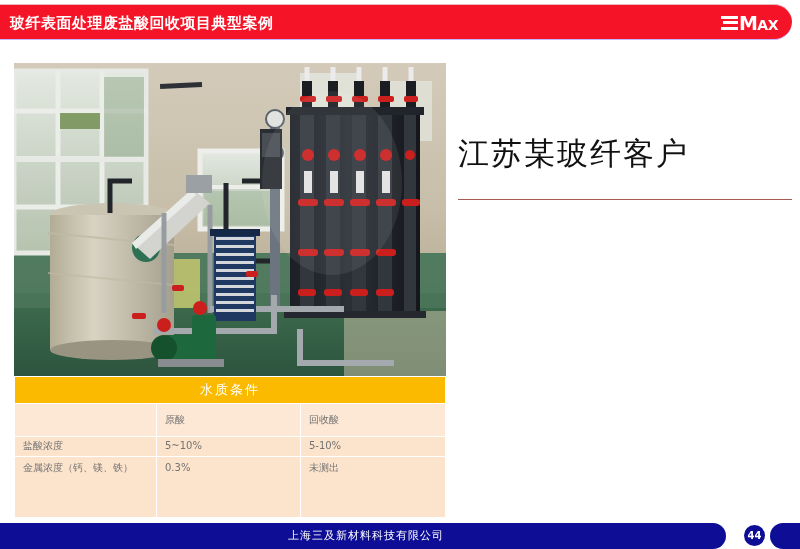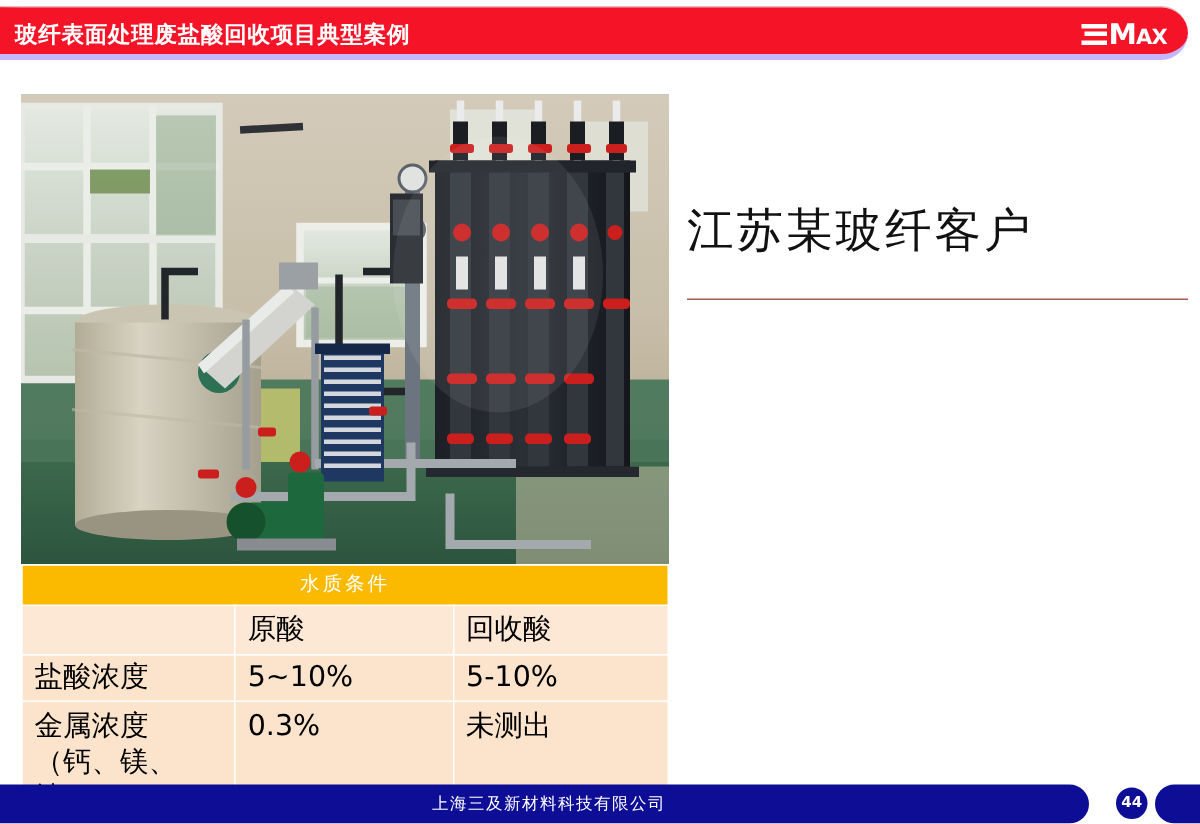--- a/index.html
+++ b/index.html
@@ -9,21 +9,21 @@
     background:#ffffff;
     font-family:"Liberation Sans","DejaVu Sans",sans-serif;
     overflow:hidden;position:relative;
   }
   .slide{position:absolute;inset:0;width:800px;height:549px;background:#fff;}
 
   
   .header-bar{
     position:absolute;left:0;top:4px;width:792px;height:36px;
     background:#F51427;
-    border-top:1px solid #E8B7BD;border-bottom:4px solid #c4b5fd;
+    border-top:1px solid #E8B7BD;border-bottom:1px solid #c4b5fd;
     border-top-right-radius:18px;border-bottom-right-radius:18px;
     box-sizing:border-box;
   }
   .header-title{
     position:absolute;left:10px;top:9px;
     font-family:"DejaVu Sans","Liberation Sans",sans-serif;
     font-size:15px;font-weight:bold;color:#ffffff;
     letter-spacing:0.5px;white-space:nowrap;
   }
   .logo{
@@ -56,21 +56,21 @@
 
   
   .wq-table{
     position:absolute;left:14px;top:376px;width:432px;
     border-collapse:collapse;
     font-family:"DejaVu Sans","Liberation Sans",sans-serif;
   }
   .wq-table td{
     border:1px solid #ffffff;
     padding:3px 8px;
-    font-size:19px;color:#000000;
+    font-size:10px;color:#737373;
     vertical-align:middle;
     background:#FCE3CB;
     line-height:1.25;
   }
   .wq-head td{
     background:#FBBA00;color:#ffffff;
     text-align:center;font-weight:normal;font-size:13px;
     letter-spacing:2px;height:22px;padding:2px 0;
   }
   .wq-sub td{background:#FDE8D6;height:26px;}

